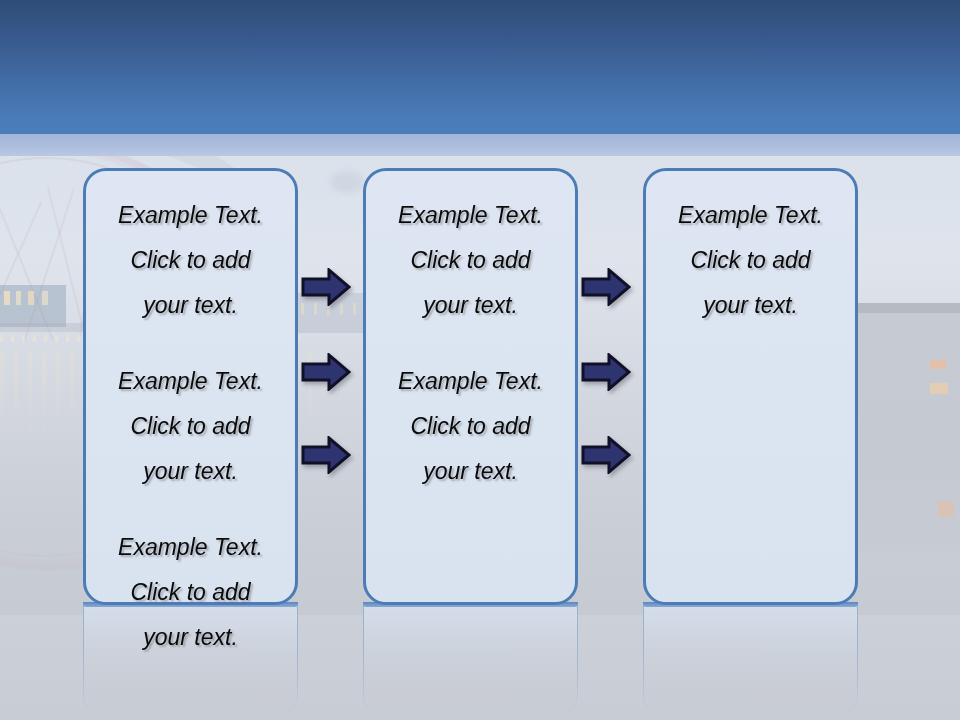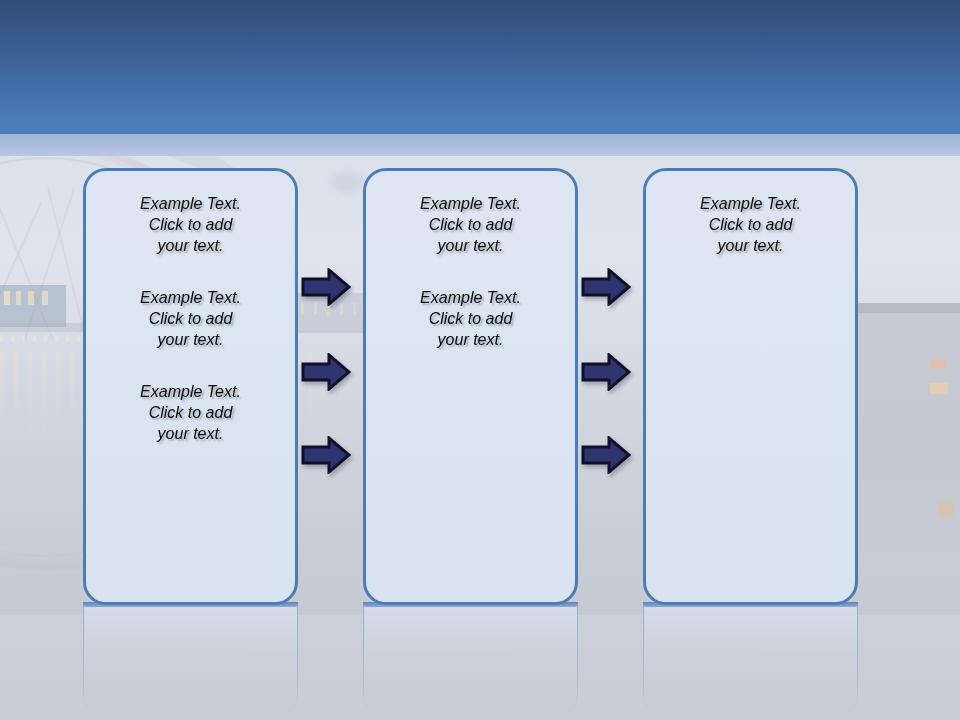--- a/index.html
+++ b/index.html
@@ -156,22 +156,22 @@
     padding:22px 12px 10px 12px;
     text-align:center;
   }
   #box1 { left:83px; }
   #box2 { left:363px; }
   #box3 { left:643px; }
 
   .para {
     font-style:italic;
     font-weight:normal;
-    font-size:16px;
-    line-height:21px;
+    font-size:23px;
+    line-height:45px;
     color:#0a0a0a;
     text-shadow:2px 2px 2px rgba(120,120,125,0.55);
     margin-bottom:31px;
     white-space:pre-line;
   }
   .para:last-child { margin-bottom:0; }
 
   
   .reflection {
     position:absolute;

